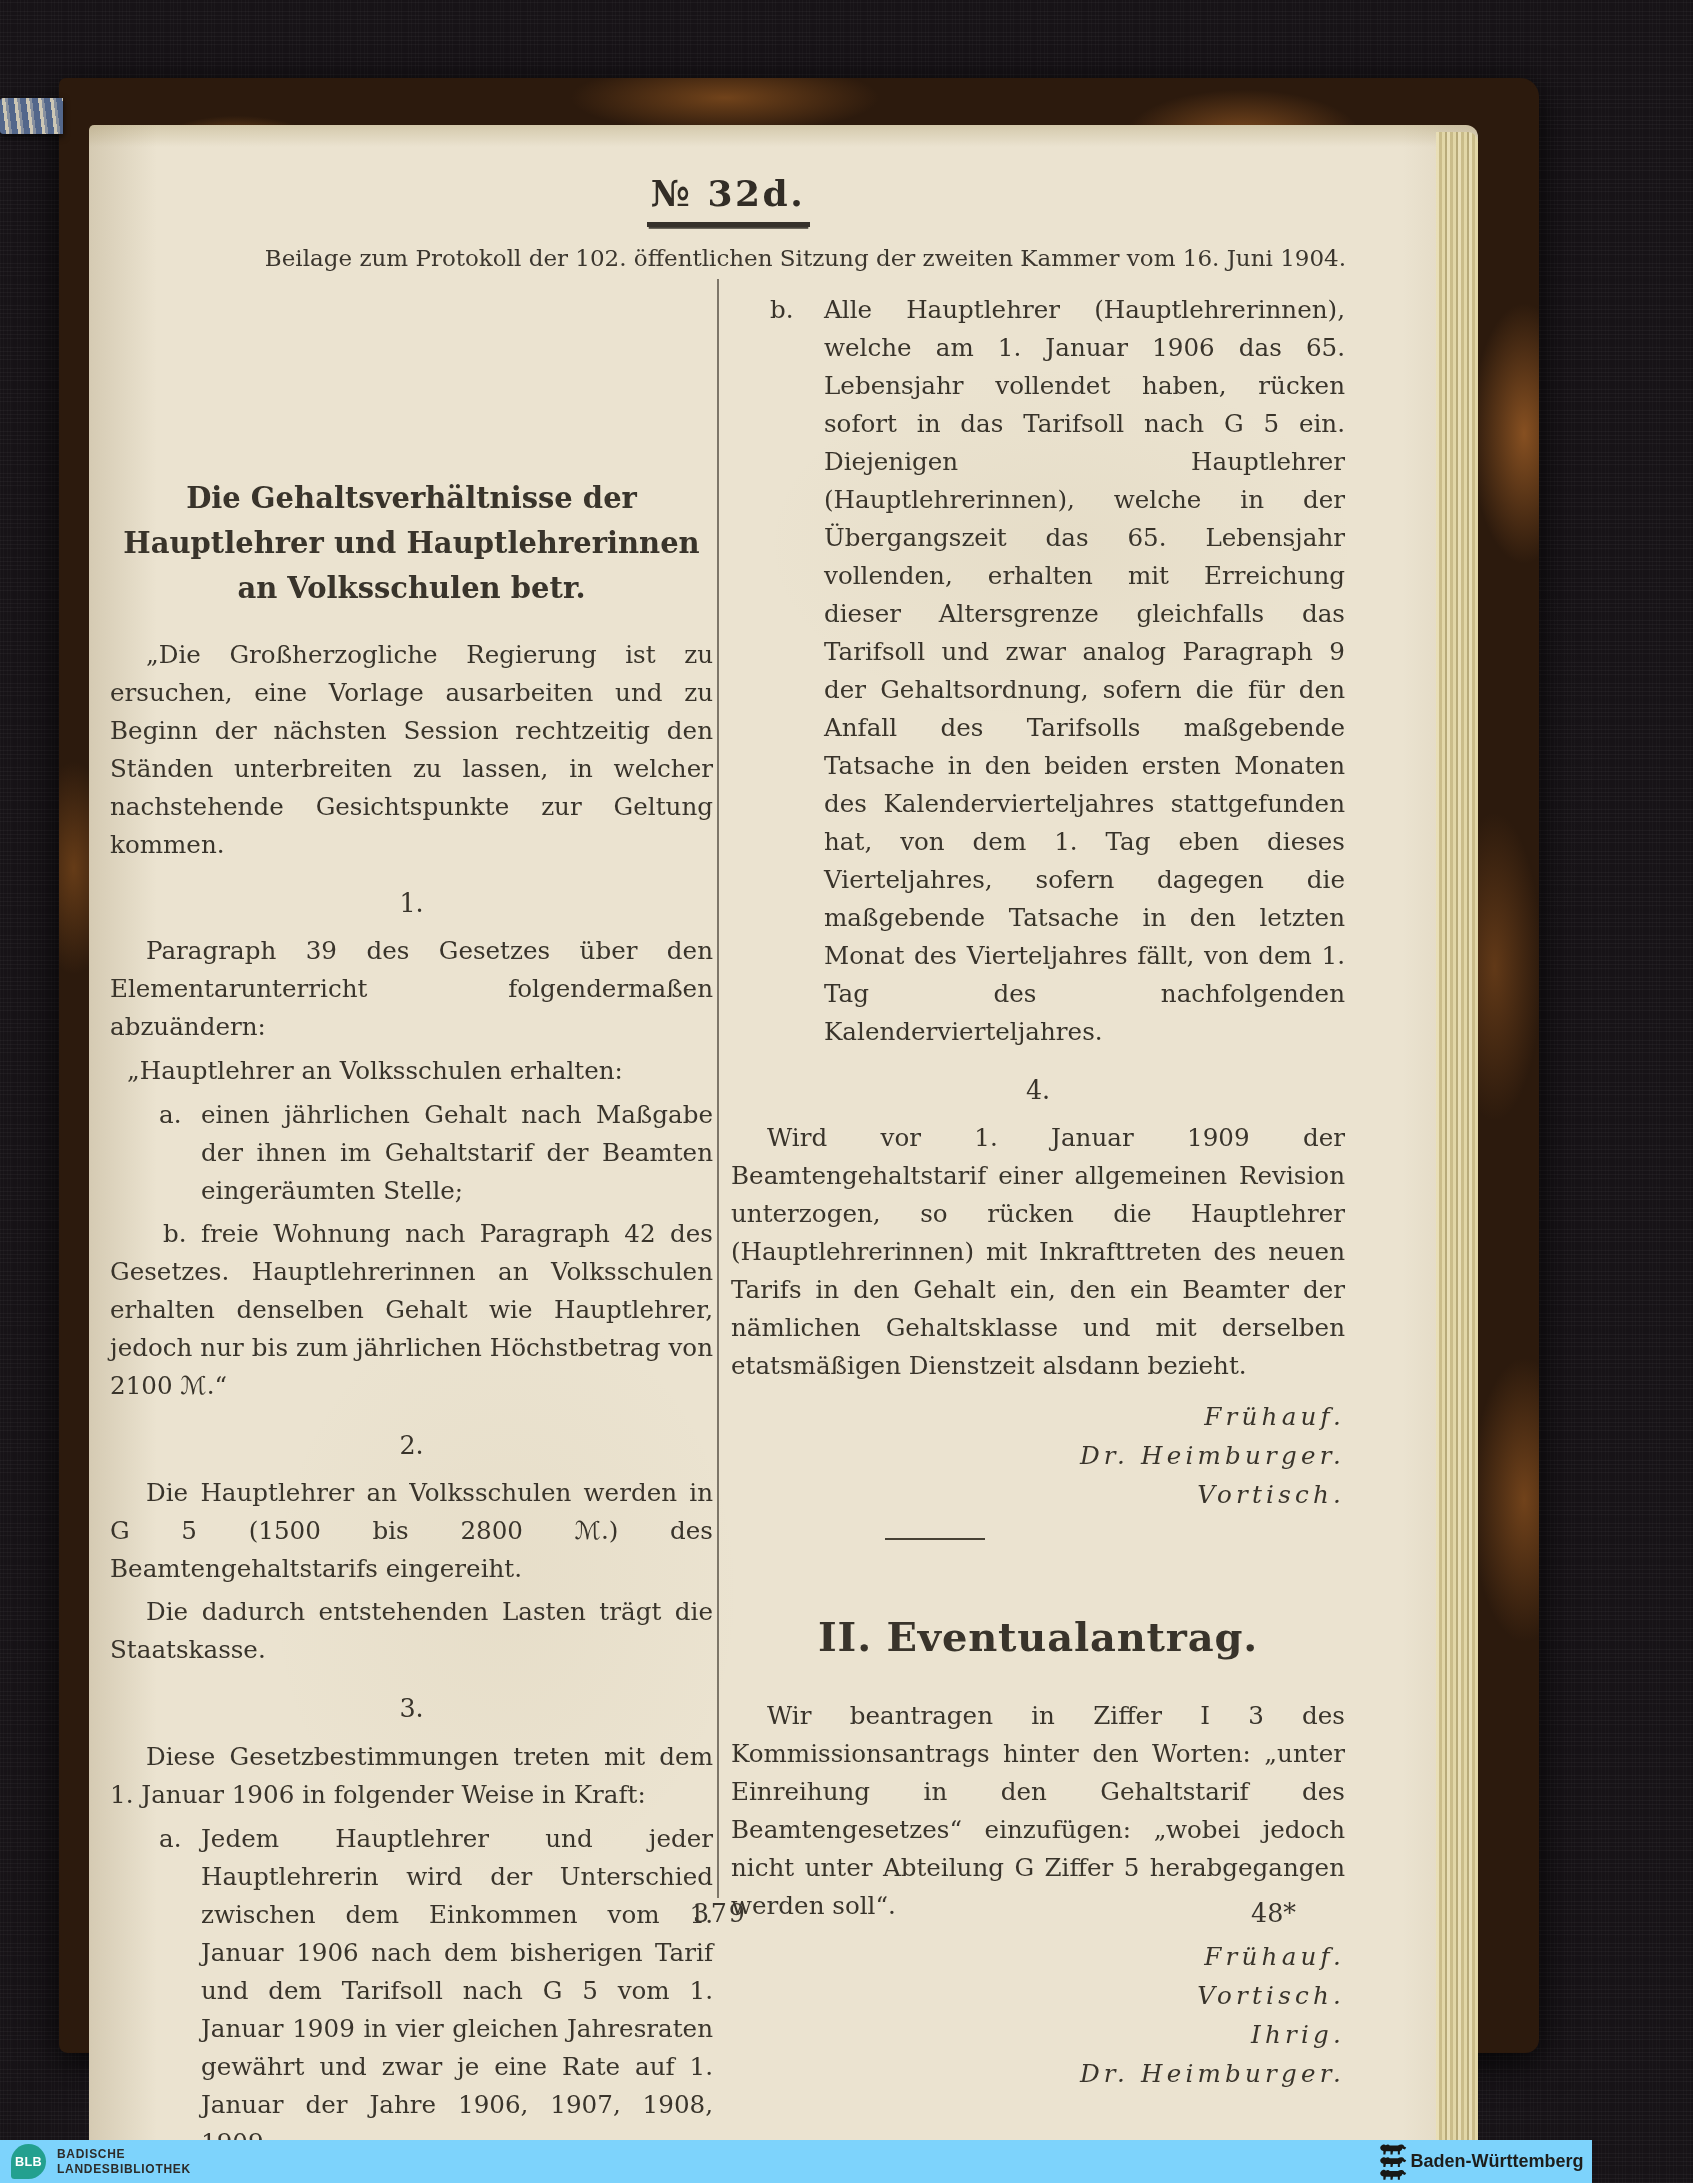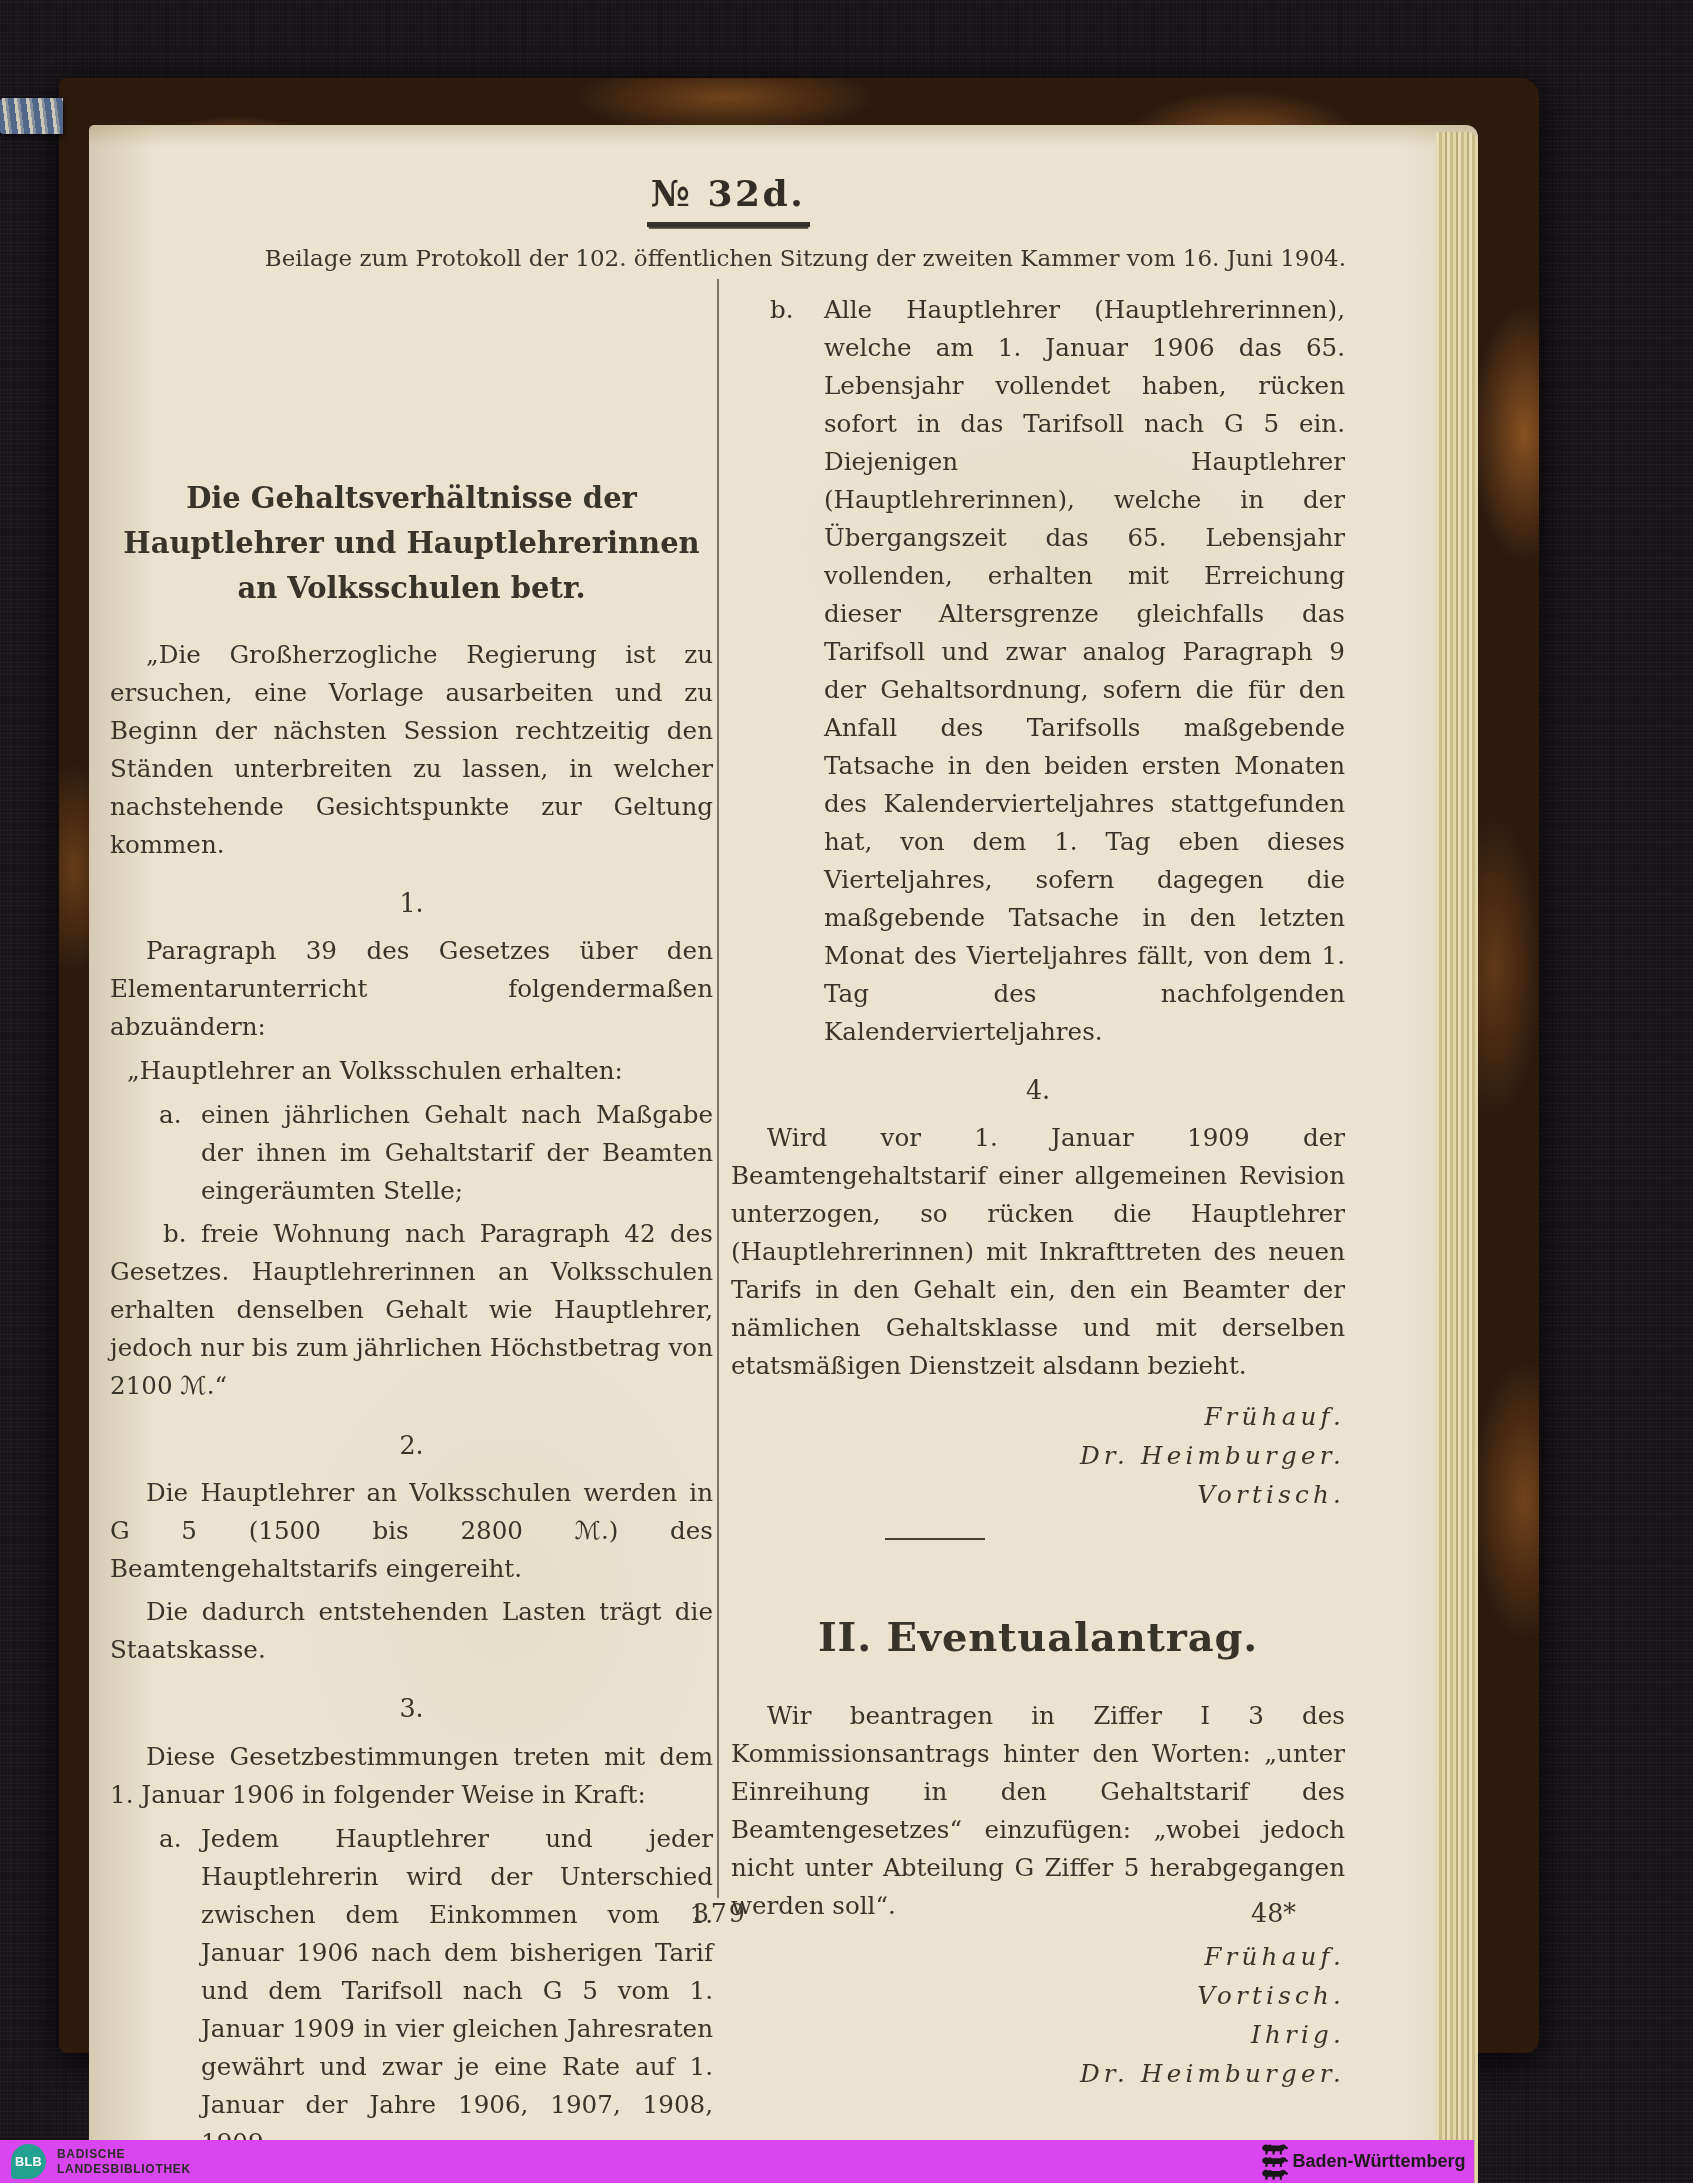--- a/index.html
+++ b/index.html
@@ -84,21 +84,21 @@
   .signatures{margin-top:12px;margin-left:144px;text-align:right;letter-spacing:4.2px;line-height:39px;font-style:italic;}
   .rule-short{width:100px;height:1.7px;background:#474135;margin:24px 0 0 154px;}
   .h-main2{margin-top:73px;}
   .motion{margin-top:37px;}
 
   .pageno{position:absolute;font-size:25.4px;color:#3b362e;}
   .pageno-main{left:604px;top:1773px;letter-spacing:1.7px;}
   .pageno-sig{left:1162px;top:1773px;}
 
   
-  .footer{position:absolute;left:0;bottom:0;width:1474px;height:43px;background:#d946ef;}
+  .footer{position:absolute;left:0;bottom:0;width:1592px;height:43px;background:#7dd3fc;}
   .blb-badge{position:absolute;left:11px;top:4.2px;width:35px;height:35px;background:#23a08f;
     border-radius:50% 50% 50% 10%;color:#fff;display:flex;align-items:center;justify-content:center;
     font-family:"Liberation Sans",sans-serif;font-size:12.7px;font-weight:bold;letter-spacing:0.3px;}
   .blb-name{position:absolute;left:57px;top:6.8px;font-family:"Liberation Sans",sans-serif;
     font-size:12px;line-height:15.2px;font-weight:bold;letter-spacing:0.7px;color:#2c2c2a;}
   .state{position:absolute;right:8.5px;top:0;height:43px;display:flex;align-items:center;gap:3px;}
   .state-name{font-family:"Liberation Sans",sans-serif;font-size:18px;font-weight:bold;color:#1d1d1b;}
   .crest{display:block;}
 </style>
 </head>

